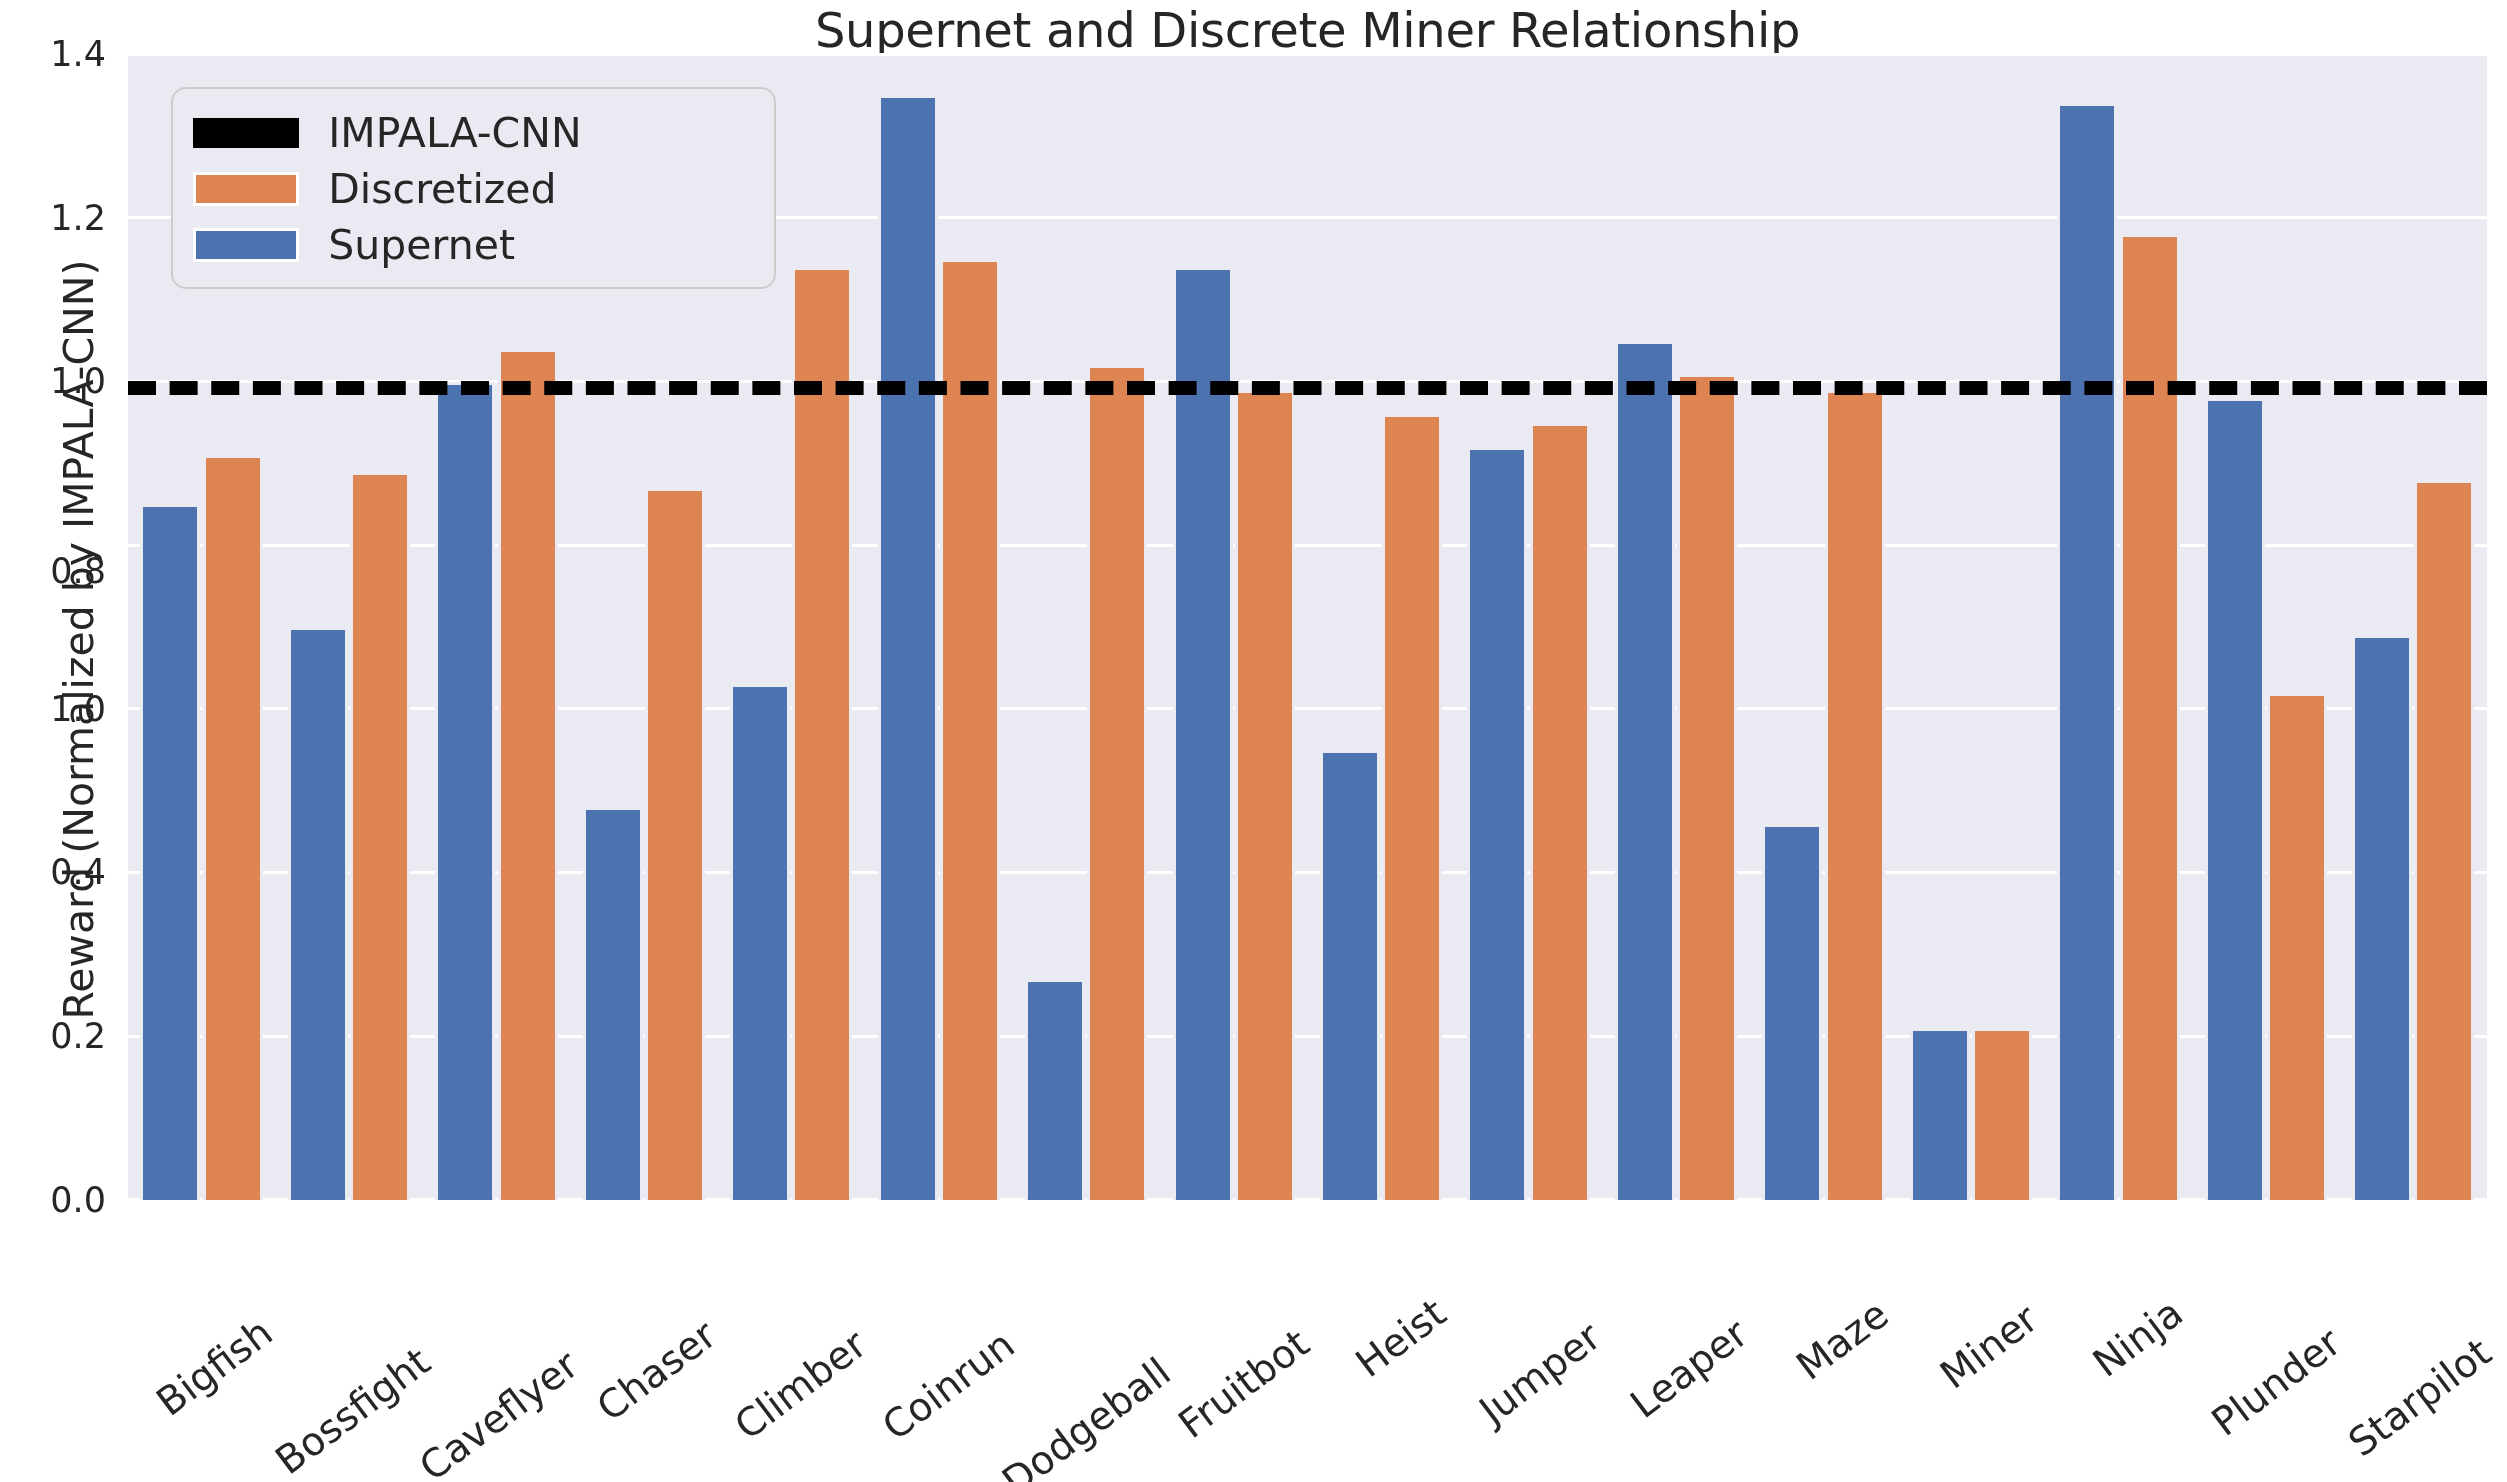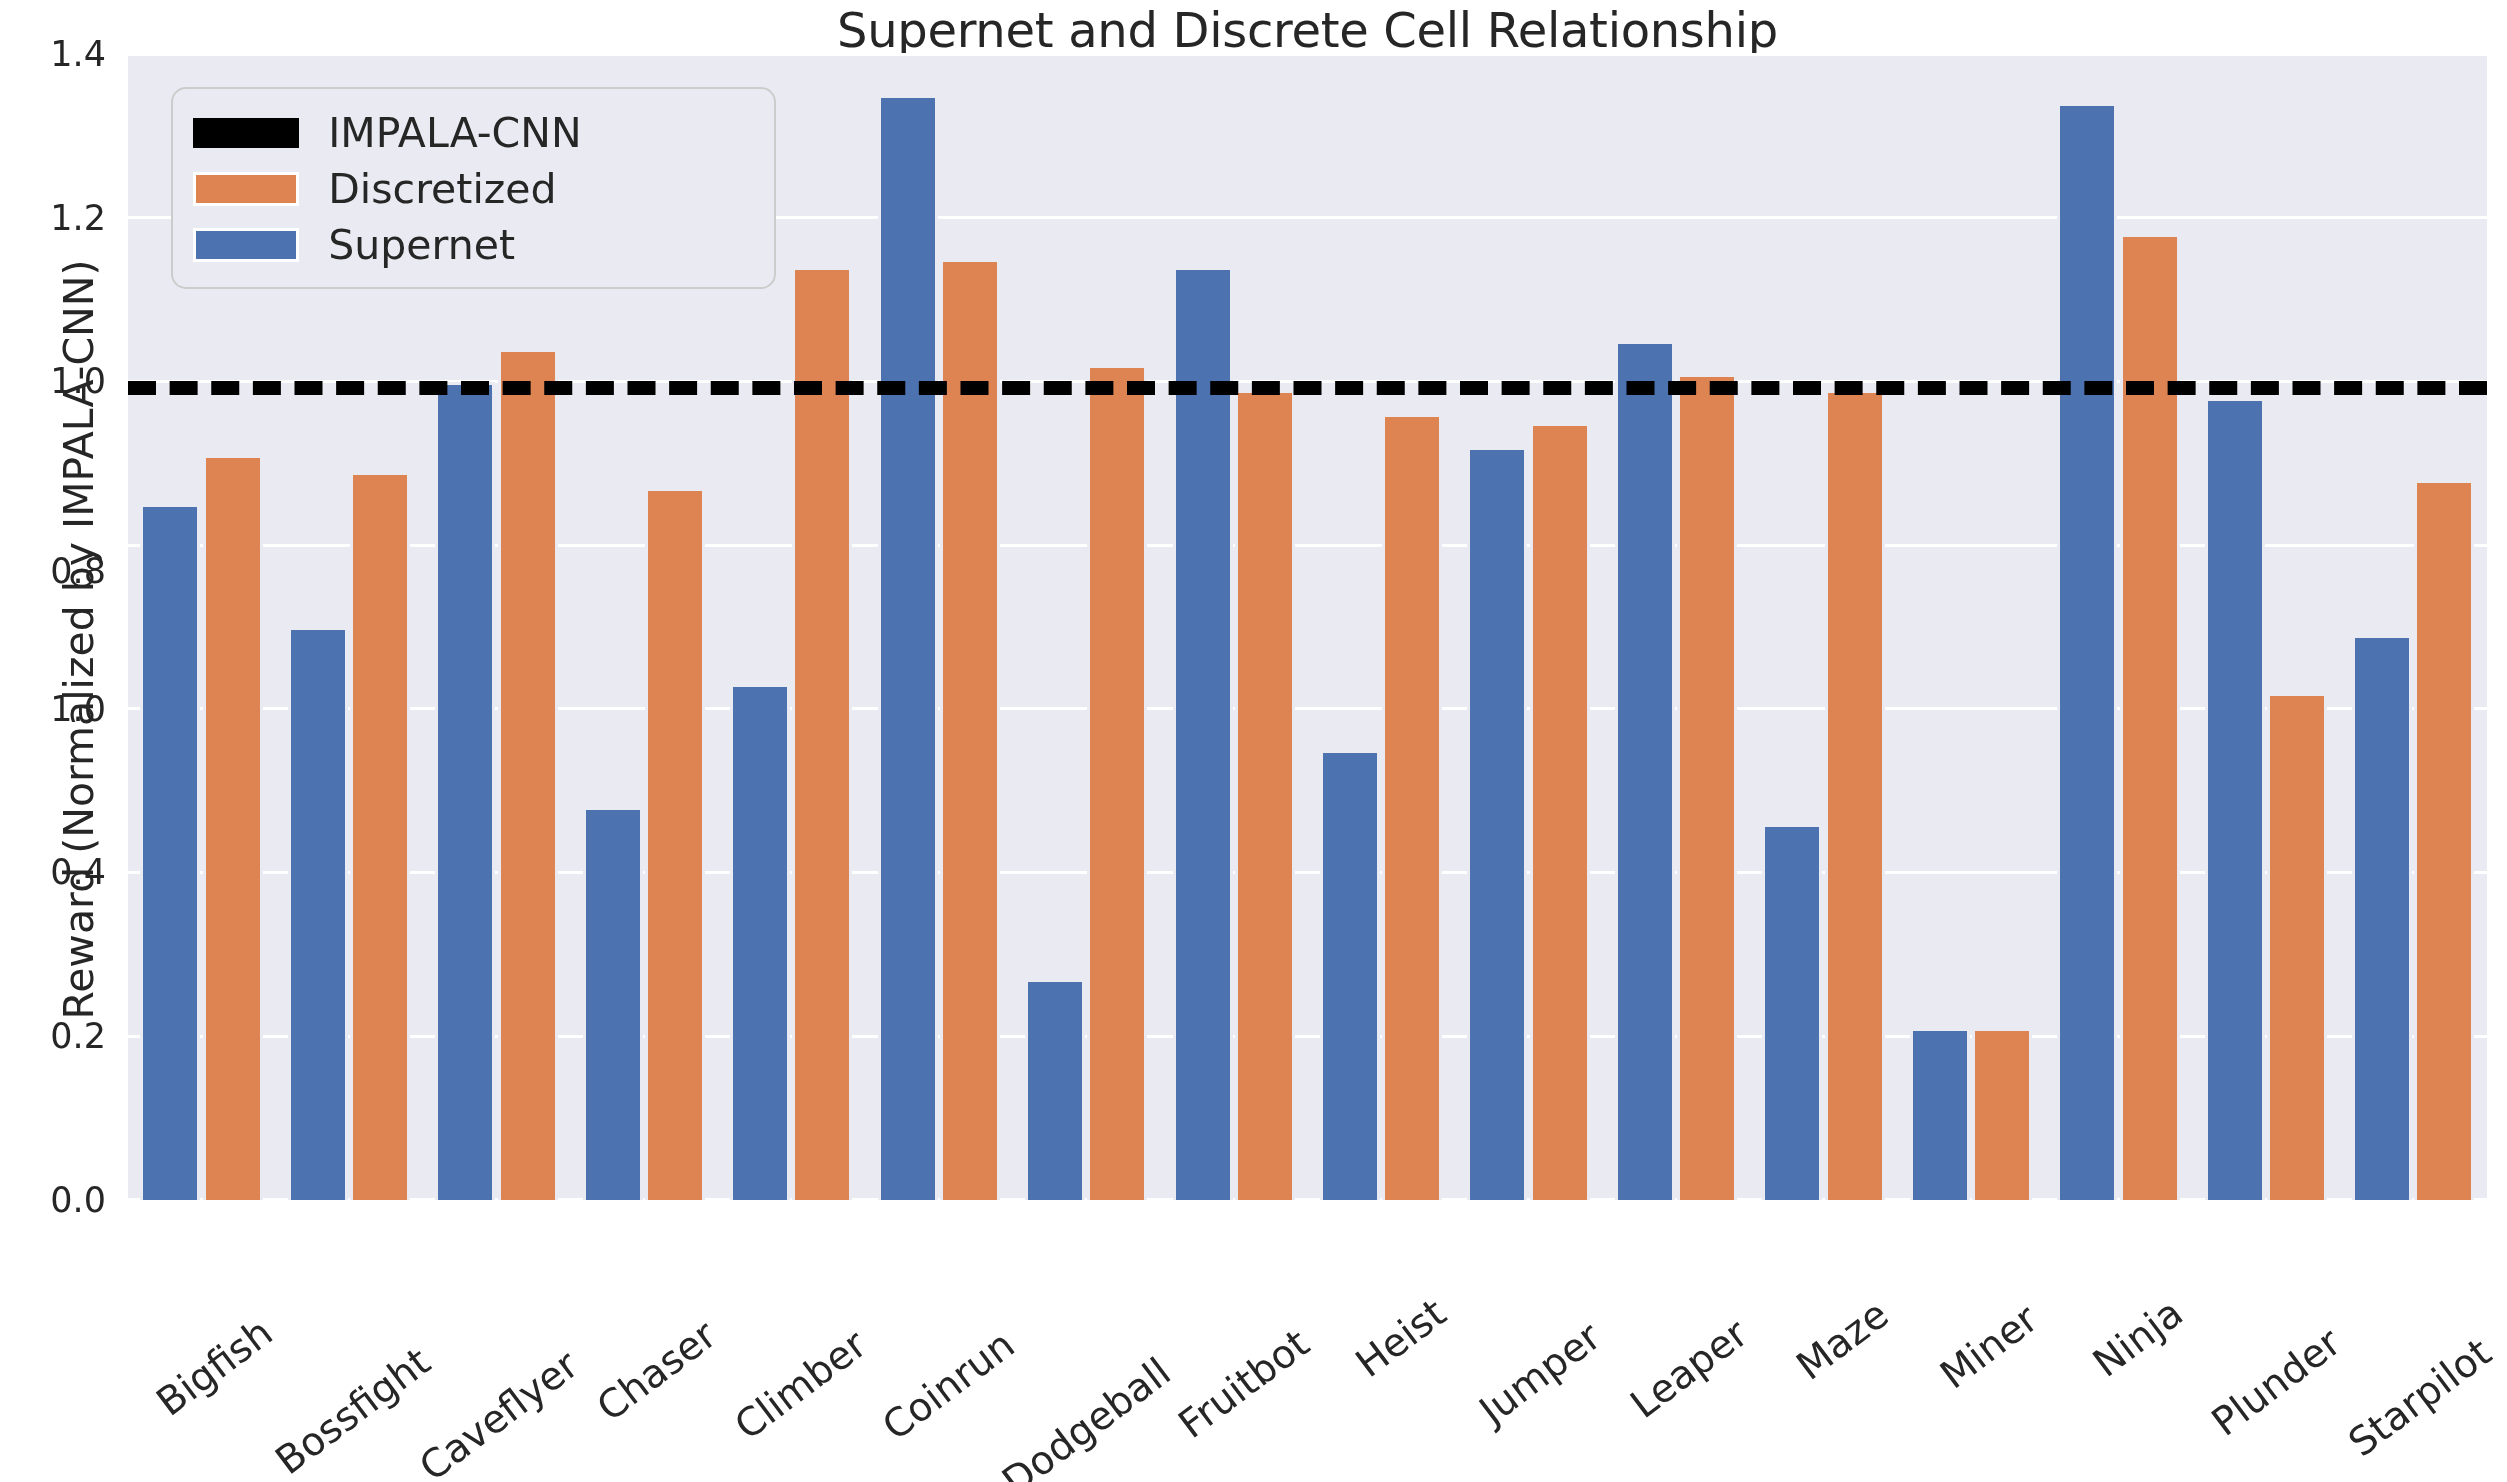--- a/index.html
+++ b/index.html
@@ -166,21 +166,21 @@
     font-size: 41px;
     color: #262626;
     white-space: nowrap;
   }
 </style>
 </head>
 <body>
 
 <div id="figure">
 
-  <div id="chart-title">Supernet and Discrete Cell Relationship</div>
+  <div id="chart-title">Supernet and Discrete Miner Relationship</div>
 
   <div id="ylabel">Reward (Normalized by IMPALA-CNN)</div>
 
   <div id="ytick-wrap">
       <div class="ytick-label" style="top: 1146px;">0.0</div>
       <div class="ytick-label" style="top: 982px;">0.2</div>
       <div class="ytick-label" style="top: 818px;">0.4</div>
       <div class="ytick-label" style="top: 655px;">1.0</div>
       <div class="ytick-label" style="top: 491px; margin-top: 26px;">0.8</div>
       <div class="ytick-label" style="top: 327px;">1.0</div>

